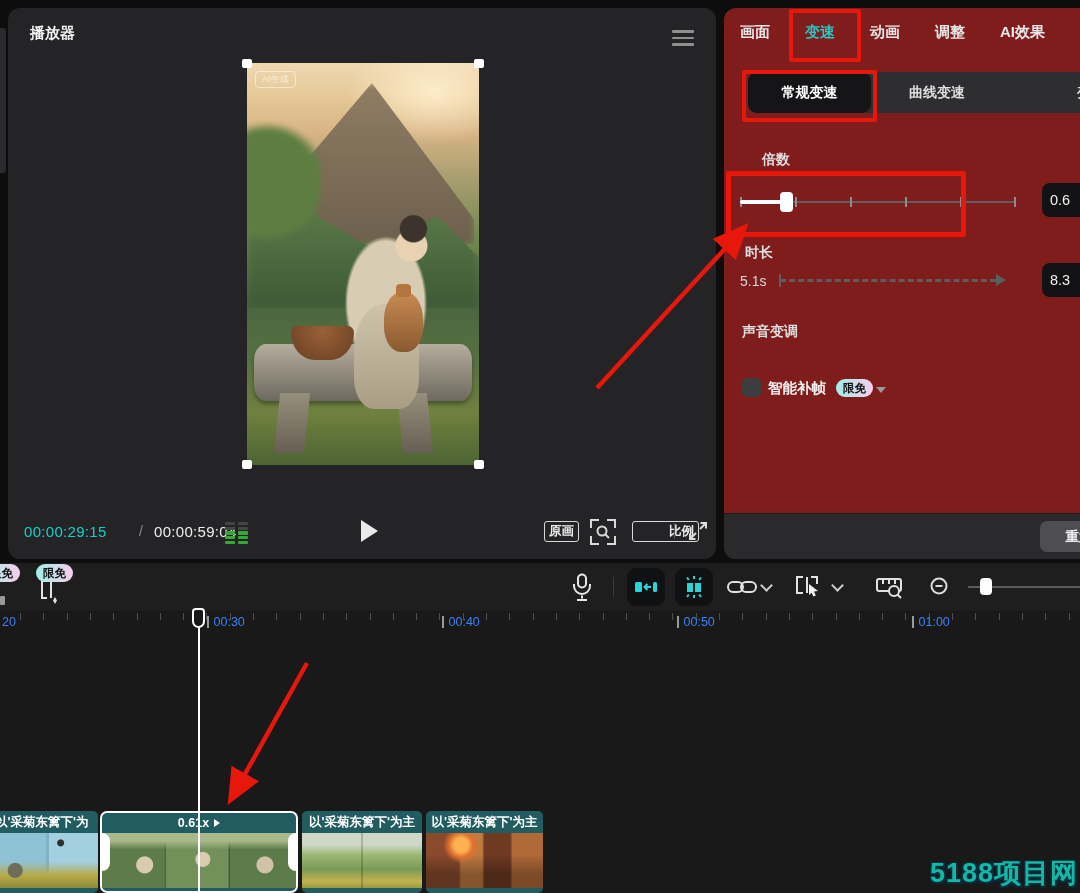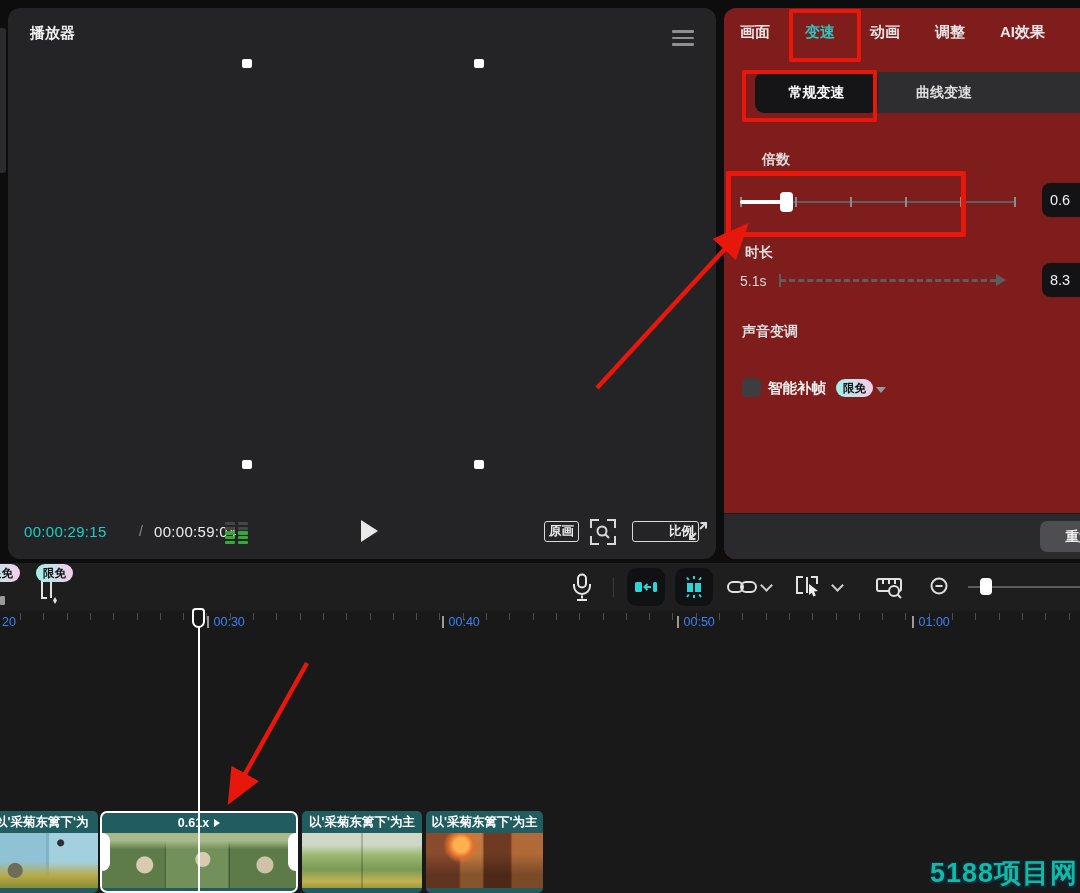--- a/index.html
+++ b/index.html
@@ -49,21 +49,21 @@
   .zoom-tool .c2{right:0;top:0;border-right:2px solid #d8d8d8;border-top:2px solid #d8d8d8;}
   .zoom-tool .c3{left:0;bottom:0;border-left:2px solid #d8d8d8;border-bottom:2px solid #d8d8d8;}
   .zoom-tool .c4{right:0;bottom:0;border-right:2px solid #d8d8d8;border-bottom:2px solid #d8d8d8;}
   .ctrl-div{position:absolute;left:666px;top:12px;width:1px;height:16px;background:#555;}
   .fs-icon{position:absolute;left:679px;top:9px;}
   
   .inspector-panel{position:absolute;left:724px;top:8px;width:356px;height:551px;background:#7f1d1d;border-radius:12px 0 0 12px;overflow:hidden;}
   .tabs{position:absolute;top:0;left:16px;height:48px;display:flex;align-items:center;gap:35px;}
   .tab{font-size:15px;font-weight:700;color:#e6e6e6;white-space:nowrap;}
   .tab.active{color:#2bc7c3;}
-  .subtab-strip{position:absolute;left:24px;top:64px;right:0;height:41px;background:#2e2e30;border-radius:9px 0 0 9px;margin-left:7px;}
+  .subtab-strip{position:absolute;left:24px;top:64px;right:0;height:41px;background:#2e2e30;border-radius:9px 0 0 9px;}
   .subtab-sel{position:absolute;left:0;top:0;width:123px;height:41px;background:#151517;border-radius:9px;color:#fff;font-size:14px;font-weight:700;display:flex;align-items:center;justify-content:center;}
   .subtab{position:absolute;top:0;height:41px;width:130px;display:flex;align-items:center;justify-content:center;color:#dedede;font-size:14px;font-weight:600;white-space:nowrap;}
   .st2{left:124px;} .st3{left:285px;}
   .insp-lbl{position:absolute;color:#dedede;font-size:14px;font-weight:600;}
   .lbl-mult{left:38px;top:143px;}
   .speed-slider{position:absolute;left:16px;top:184px;width:276px;height:20px;}
   .speed-slider .track{position:absolute;left:0;right:0;top:9px;height:2px;background:#5f5f5f;}
   .speed-slider .fill{position:absolute;left:0;top:8px;width:47px;height:4px;background:#fff;border-radius:2px;}
   .speed-slider .tick{position:absolute;top:5px;width:2px;height:10px;background:#8d8d8d;}
   .speed-slider .knob{position:absolute;left:40px;top:0;width:13px;height:20px;background:#fff;border-radius:4px;}
@@ -158,20 +158,35 @@
   <div class="left-sliver"></div>
 
   <div class="player-panel">
     <div class="player-title">播放器</div>
     <div class="hamburger-icon">
         <i></i>
         <i></i>
         <i></i>
       </div>
 
+    <div class="video">
+      <div class="v-sky"></div>
+      <div class="v-sun"></div>
+      <div class="v-mountain"></div>
+      <div class="v-ridge"></div>
+      <div class="v-tree"></div>
+      <div class="v-person"></div>
+      <div class="v-table"></div>
+      <div class="v-leg1"></div>
+      <div class="v-leg2"></div>
+      <div class="v-robe"></div>
+      <div class="v-bowl"></div>
+      <div class="v-jug"></div>
+      <div class="ai-label">AI生成</div>
+    </div>
     <div class="handle h-tl"></div>
     <div class="handle h-tr"></div>
     <div class="handle h-bl"></div>
     <div class="handle h-br"></div>
 
     <div class="player-controls">
       <span class="time-current">00:00:29:15</span>
       <span class="time-sep">/</span>
       <span class="time-total">00:00:59:04</span>
       <div class="meter">

